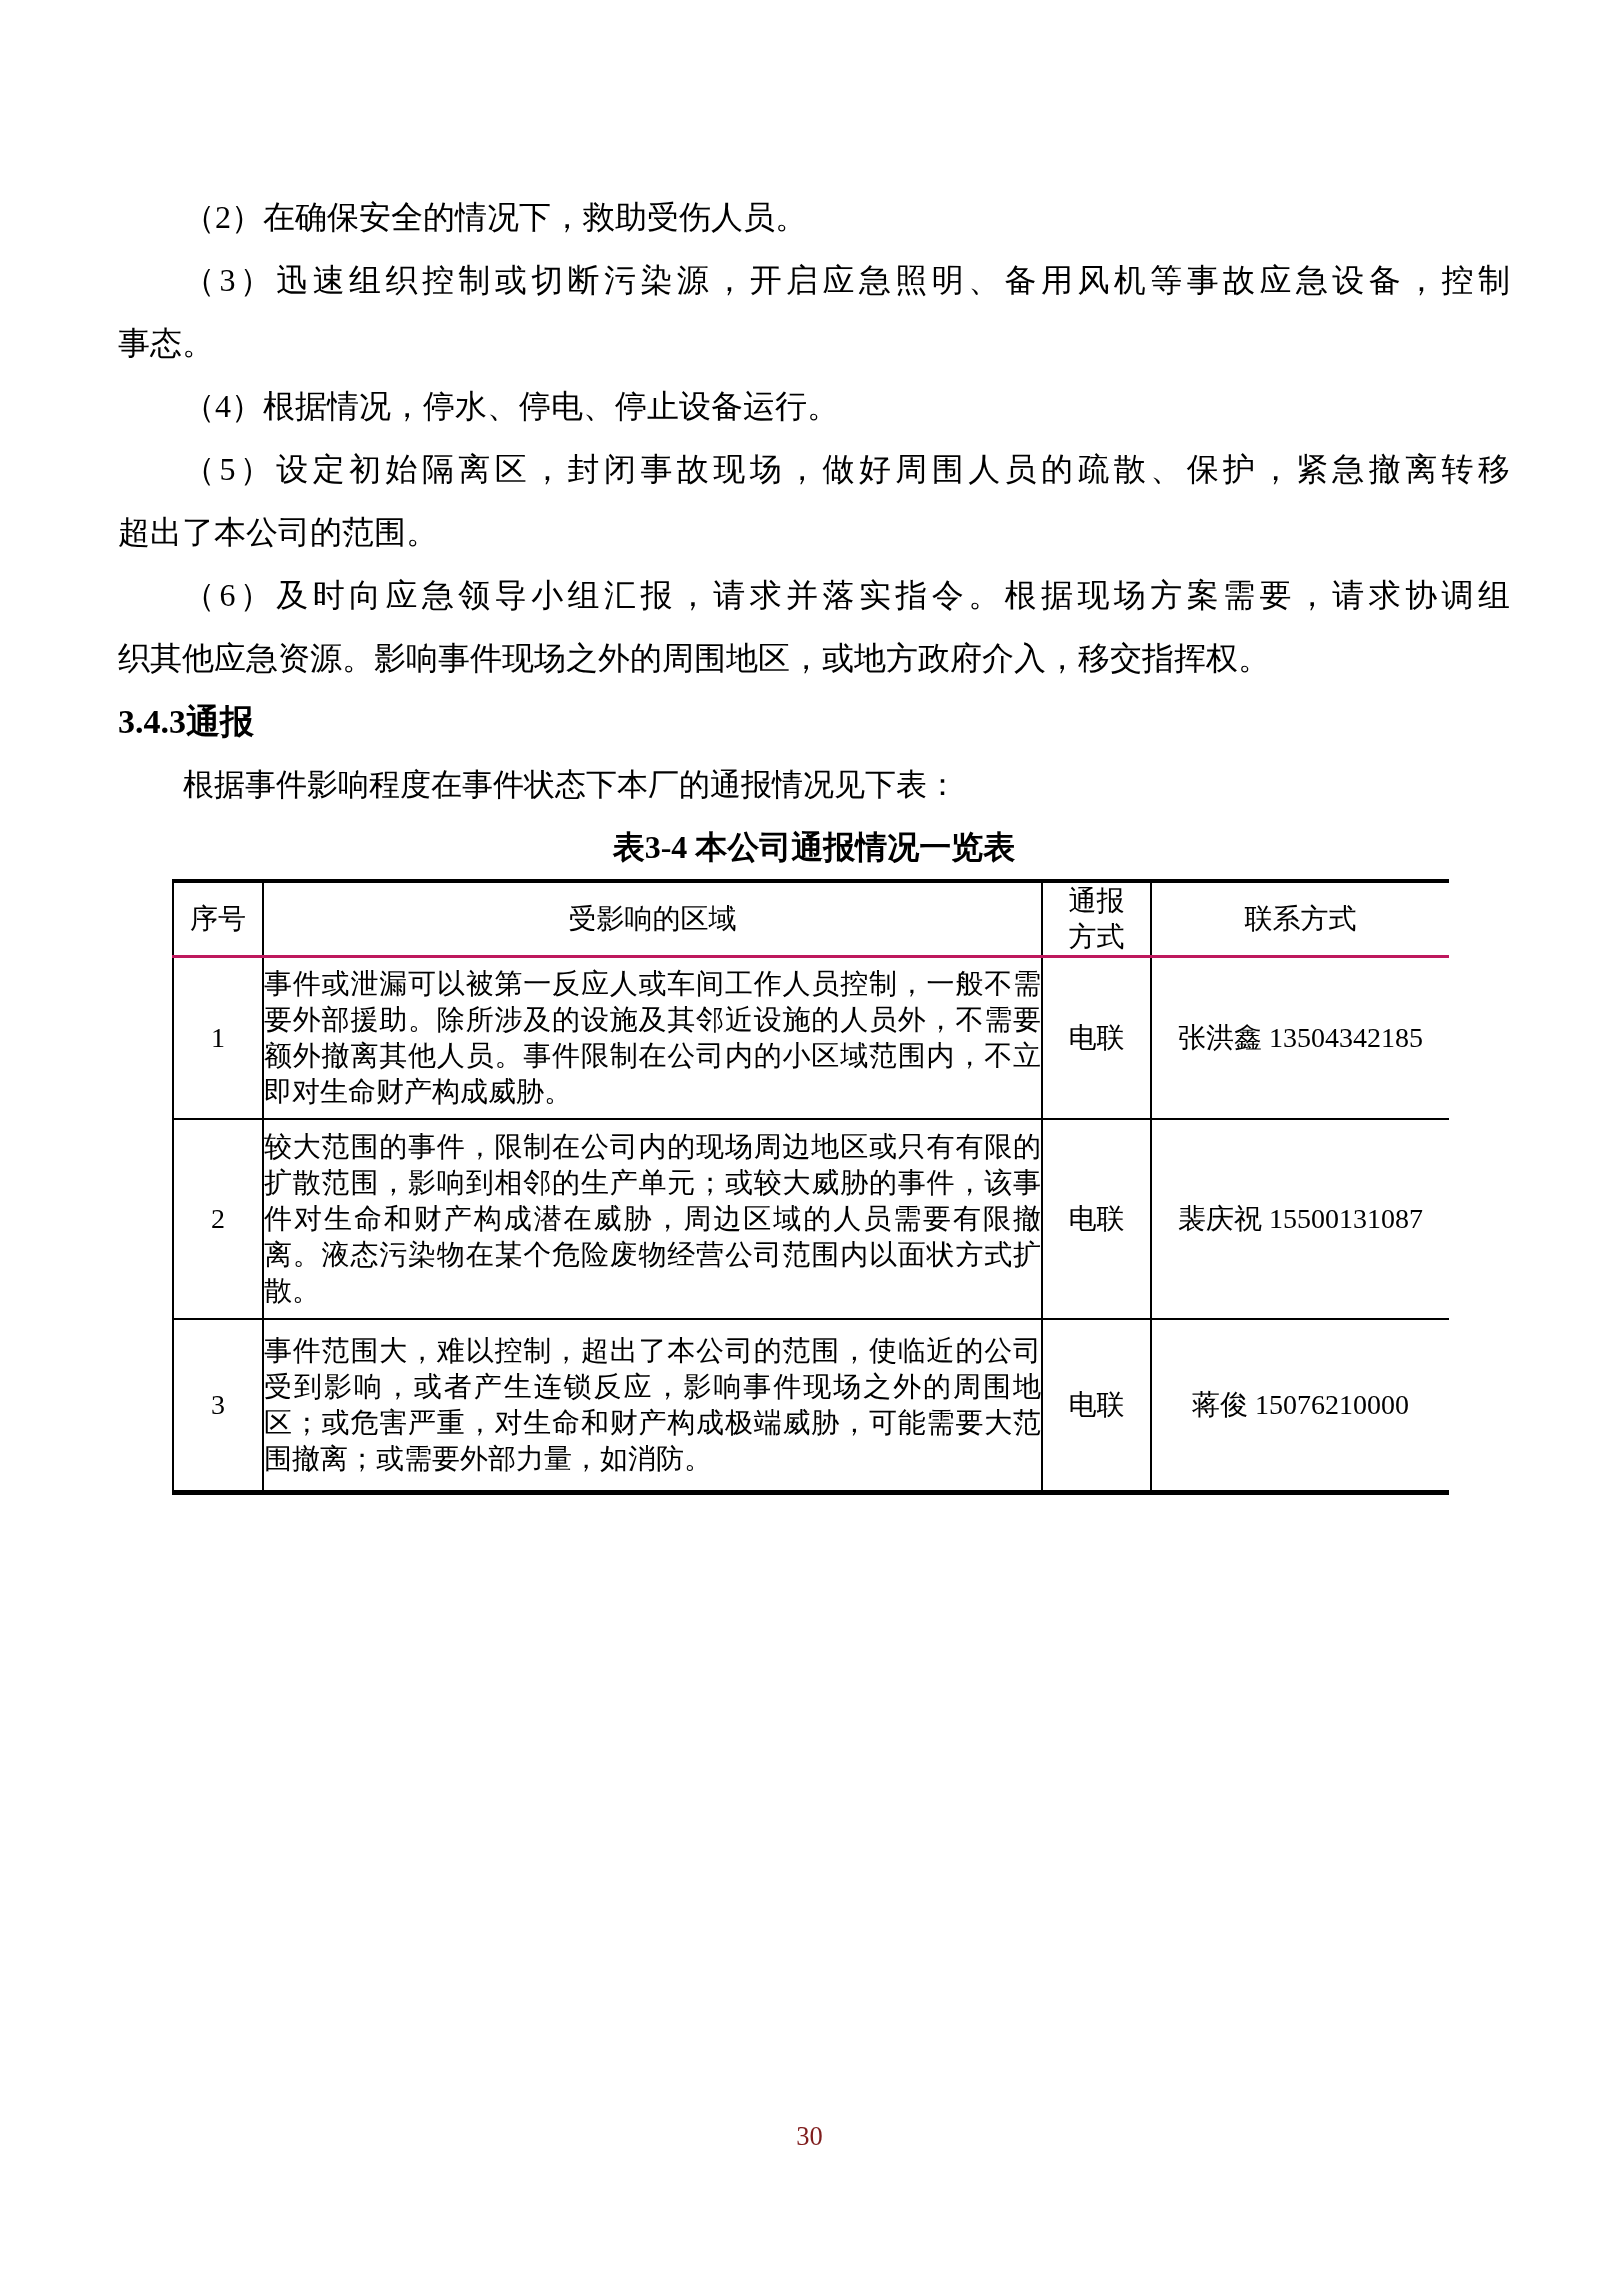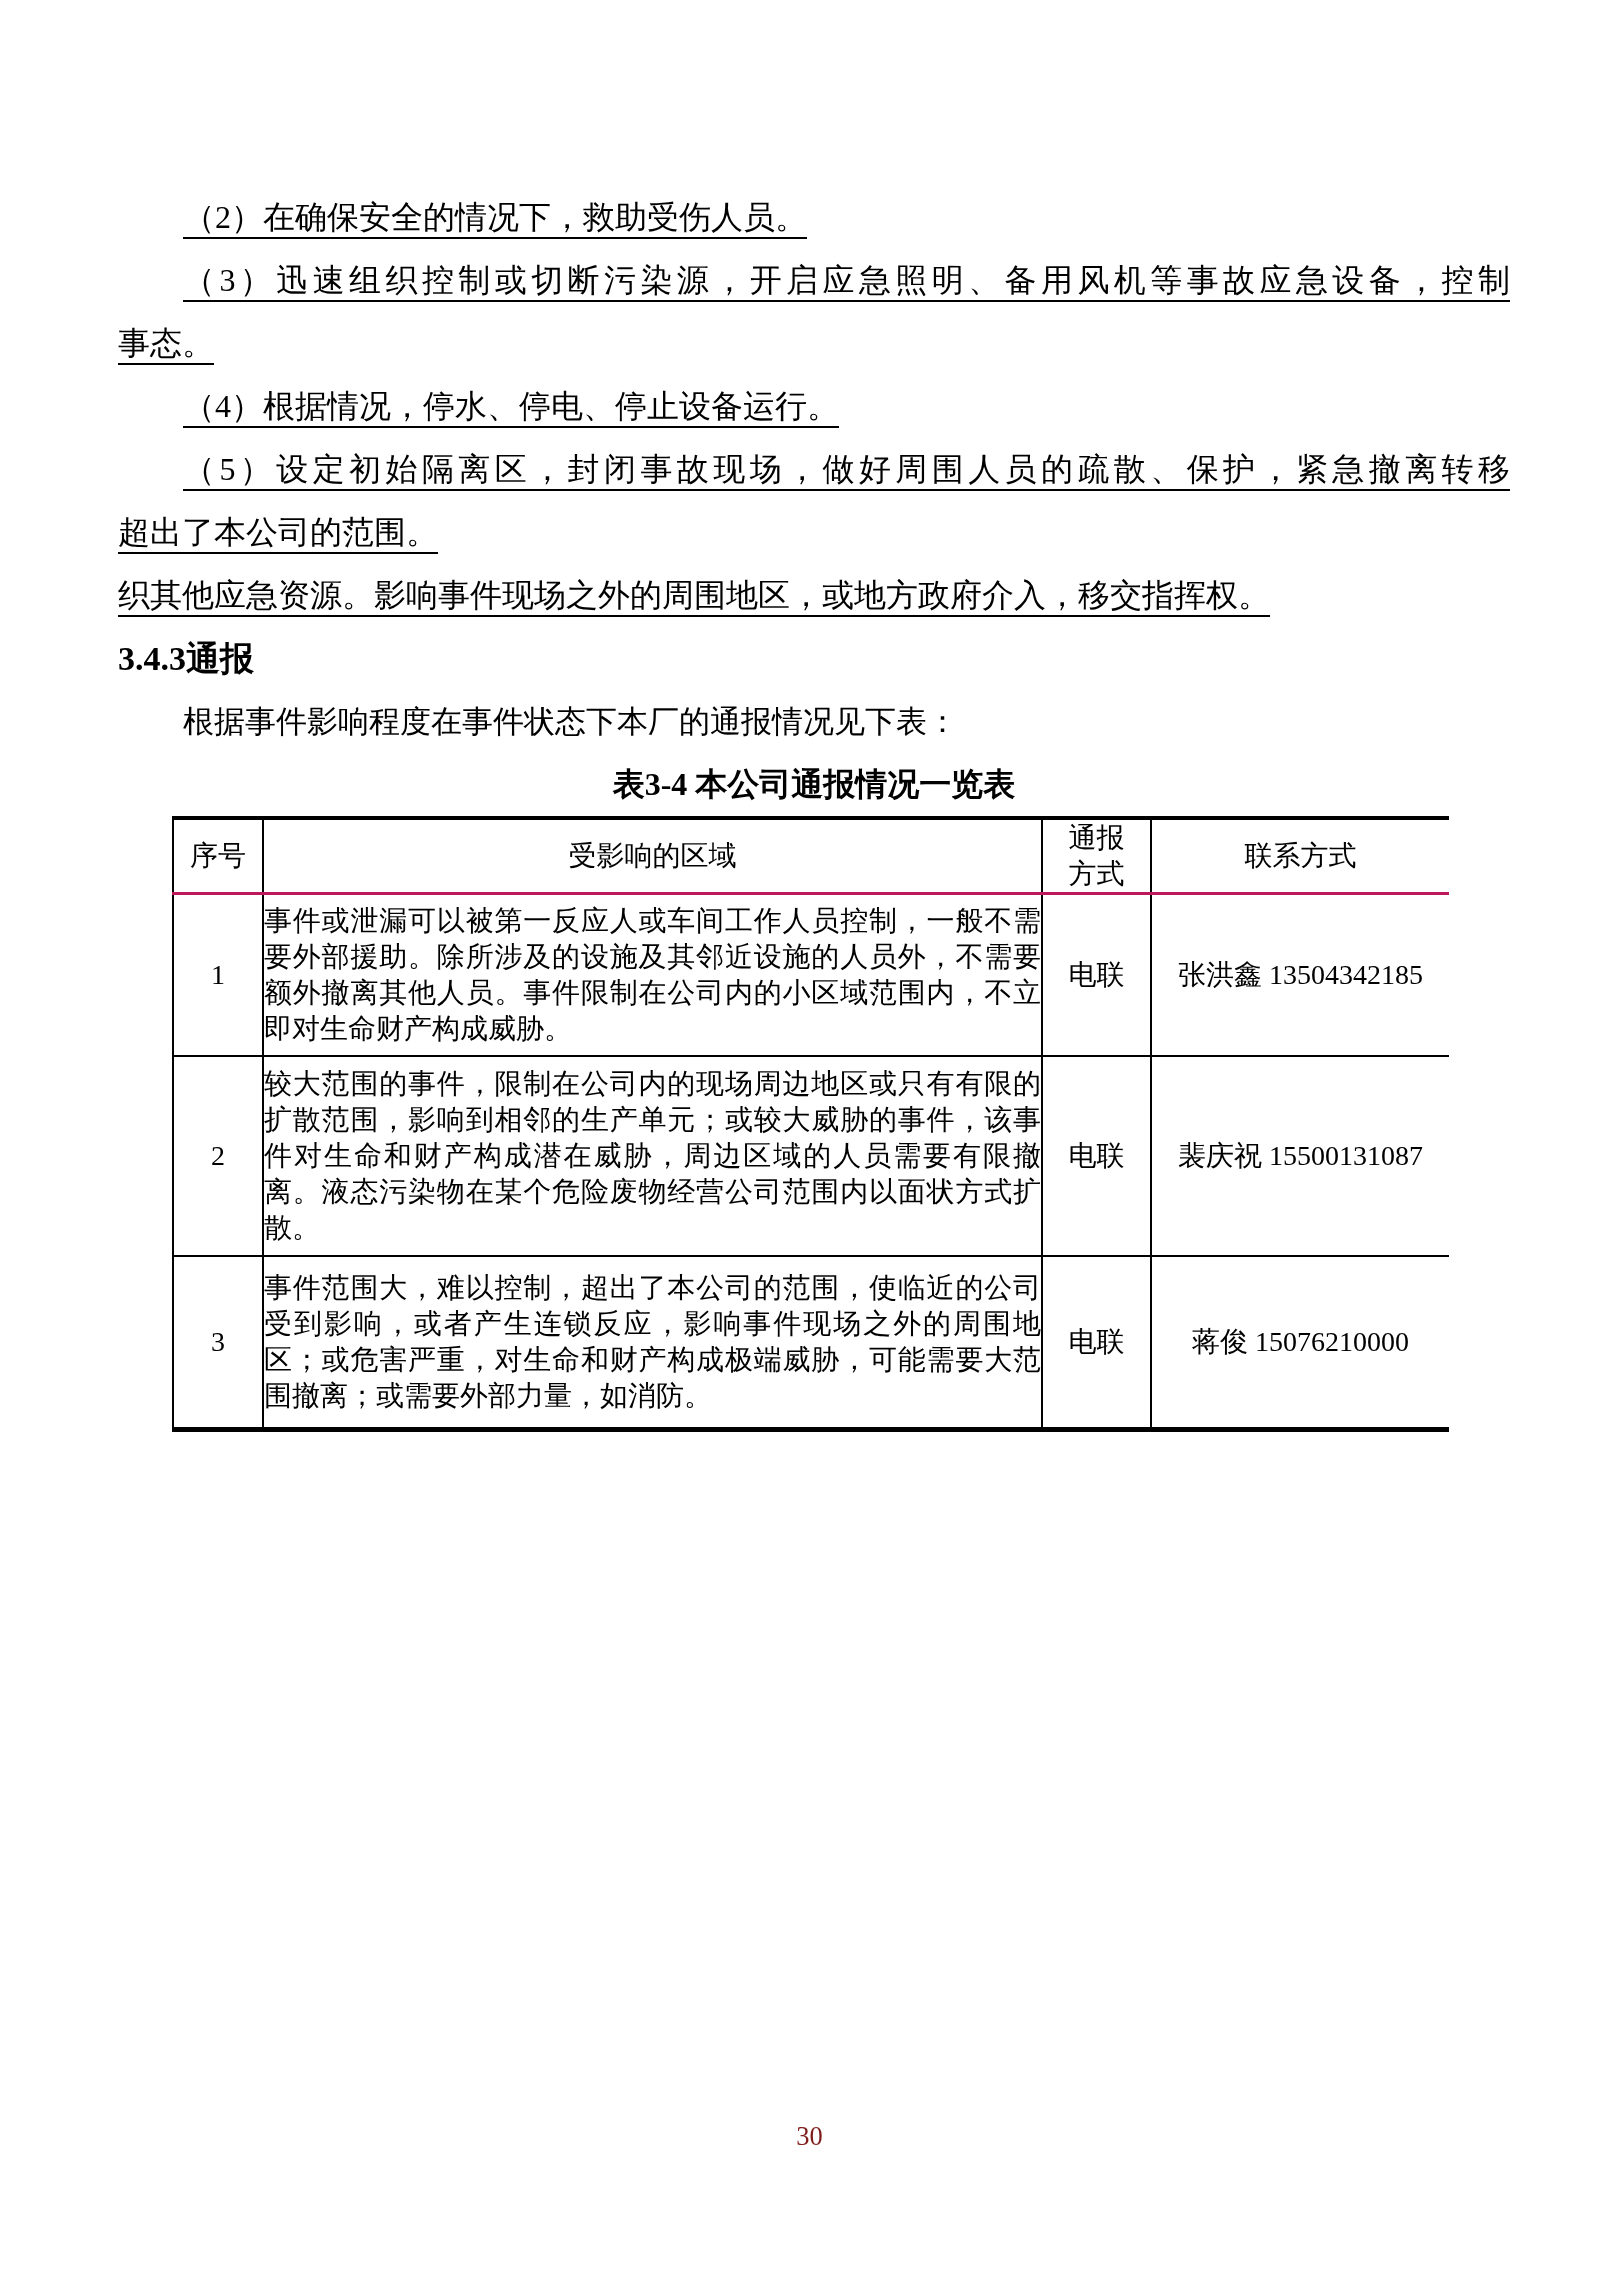--- a/index.html
+++ b/index.html
@@ -13,21 +13,20 @@
   }
   .content{
     position:absolute;left:118px;top:186px;width:1392px;
   }
   .pline{
     font-size:32px;
     line-height:63px;
     white-space:normal;
   }
   .pline .u{
-    text-decoration:underline;
     text-decoration-thickness:2px;
     text-underline-offset:8.8px;
   }
   .indent{padding-left:65px;}
   .fill{text-align:justify;text-align-last:justify;}
   .heading{
     font-size:34px;font-weight:bold;line-height:63px;
   }
   .intro{
     font-size:31px;line-height:63px;padding-left:65px;
@@ -78,20 +77,21 @@
 
 <div class="page">
   <div class="content">
 
     <div class="pline indent"><span class="u">（2）在确保安全的情况下，救助受伤人员。</span></div>
     <div class="pline indent fill"><span class="u">（3）迅速组织控制或切断污染源，开启应急照明、备用风机等事故应急设备，控制</span></div>
     <div class="pline"><span class="u">事态。</span></div>
     <div class="pline indent"><span class="u">（4）根据情况，停水、停电、停止设备运行。</span></div>
     <div class="pline indent fill"><span class="u">（5）设定初始隔离区，封闭事故现场，做好周围人员的疏散、保护，紧急撤离转移</span></div>
     <div class="pline"><span class="u">超出了本公司的范围。</span></div>
+    <div class="pline indent fill"><span class="u">（6）及时向应急领导小组汇报，请求并落实指令。根据现场方案需要，请求协调组</span></div>
     <div class="pline"><span class="u">织其他应急资源。影响事件现场之外的周围地区，或地方政府介入，移交指挥权。</span></div>
 
     <div class="heading">3.4.3通报</div>
 
     <div class="intro">根据事件影响程度在事件状态下本厂的通报情况见下表：</div>
 
     <div class="table-title">表3-4  本公司通报情况一览表</div>
 
     <table class="notify">
       <colgroup>

